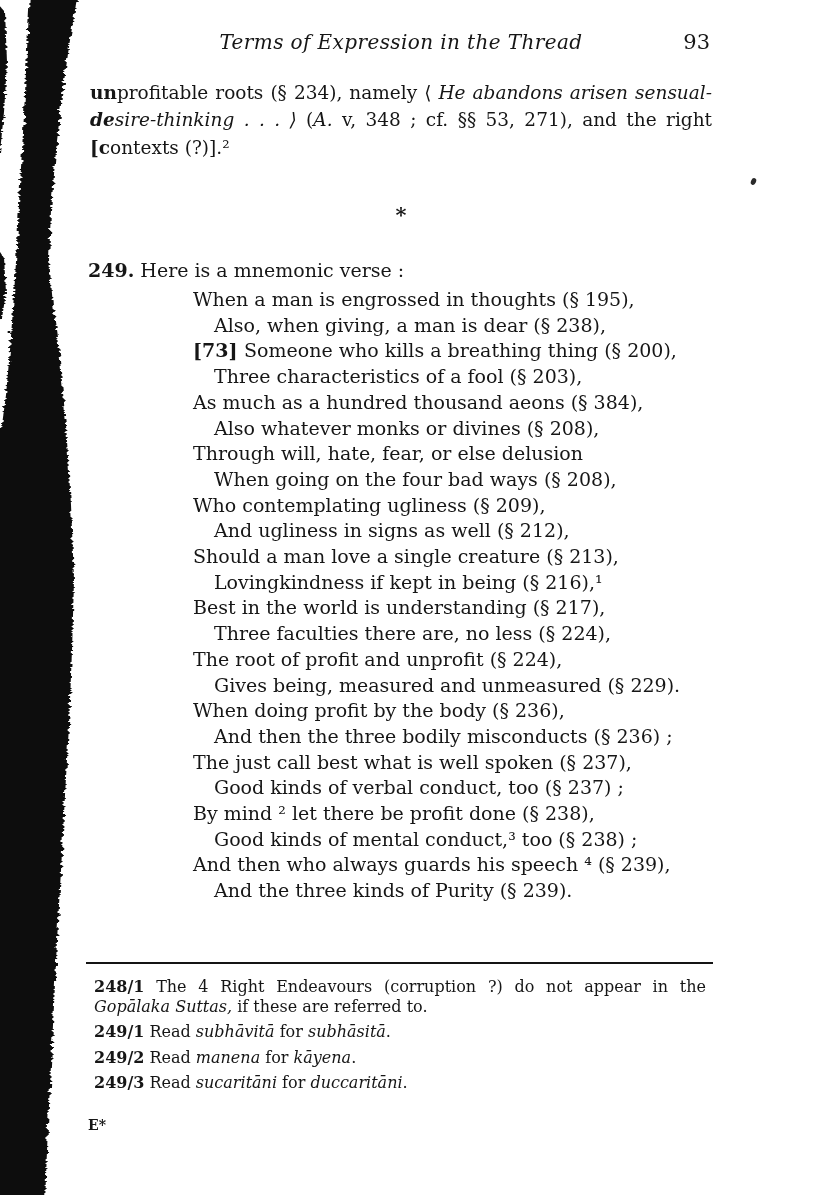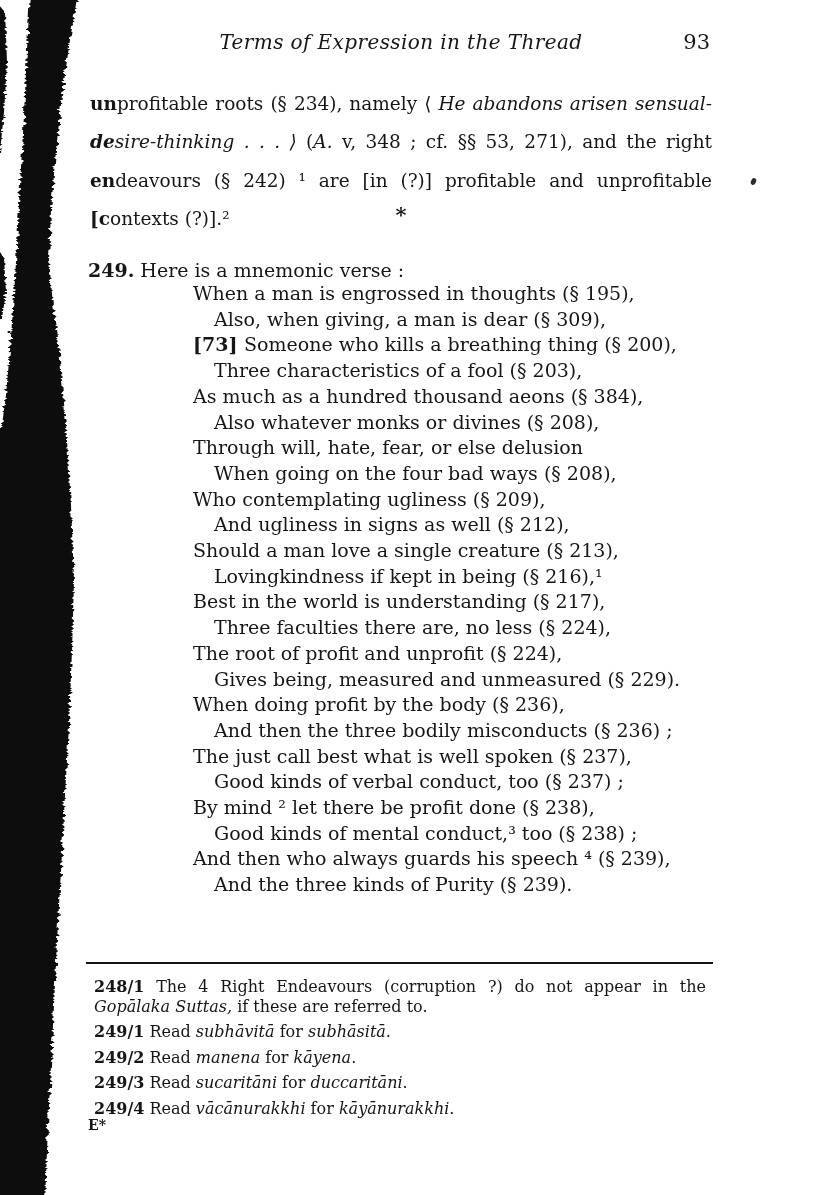--- a/index.html
+++ b/index.html
@@ -13,26 +13,26 @@
   .bi{font-weight:bold;font-style:italic;}
   #binding{position:absolute;left:0;top:0;}
   #speck{position:absolute;left:751px;top:178px;width:5px;height:7px;
     background:#2b2b2b;border-radius:50%;transform:rotate(25deg);}
   .content{position:absolute;left:90px;top:0;width:622px;}
   .header{position:absolute;left:0;top:30px;width:622px;height:28px;}
   .running-title{text-align:center;font-style:italic;font-size:20px;letter-spacing:.4px;}
   .page-number{position:absolute;right:2px;top:0;font-size:21px;text-align:center;}
   #paragraph{position:absolute;left:0;top:79px;width:622px;
     font-size:18.5px;line-height:27.3px;}
-  .para-line{white-space:normal;margin-top:11px;}
+  .para-line{white-space:normal;}
   .para-line.just{text-align:justify;text-align-last:justify;}
   .asterisk{position:absolute;left:0;top:202px;width:622px;
     text-align:center;font-size:21px;font-weight:bold;}
   .section-intro{position:absolute;left:-2px;top:259px;width:624px;font-size:19px;}
-  #verse{position:absolute;left:103px;top:281px;width:519px;
+  #verse{position:absolute;left:103px;top:287px;width:519px;
     font-size:19px;line-height:25.7px;}
   .stanza + .stanza{}
   .verse-line.ind{padding-left:21px;}
   .fn-rule{position:absolute;left:-4px;top:962px;width:627px;height:2px;
     background:#141414;}
   #footnotes{position:absolute;left:-2px;top:971px;width:624px;
     font-size:16px;line-height:19.6px;}
   .footnote{margin:6px;text-align:justify;}
   .signature{position:absolute;left:-2px;top:1117px;font-size:14px;font-weight:bold;}
 </style>
@@ -62,34 +62,33 @@
   <div class="content">
 
     <div class="header">
       <div class="running-title">Terms of Expression in the Thread</div>
       <div class="page-number">93</div>
     </div>
 
     <div id="paragraph">
         <div class="para-line just"><span class="b">un</span><span>profitable roots (§ 234), namely ⟨ </span><span class="i">He abandons arisen sensual-</span></div>
         <div class="para-line just"><span class="bi">de</span><span class="i">sire-thinking . . . ⟩</span><span> (</span><span class="i">A.</span><span> v, 348 ; cf. §§ 53, 271), and the right</span></div>
-        <div class="para-line just"><span class="b">en</span><span>deavours (§ 242) ¹ are [in (?)] profitable and unprofitable</span></div>
         <div class="para-line"><span class="b">[c</span><span>ontexts (?)].²</span></div>
       </div>
 
     <div class="asterisk">*</div>
 
     <div class="section-intro">
       <span class="b">249.</span><span> Here is a mnemonic verse :</span>
     </div>
 
     <div id="verse">
         <div class="stanza">
           <div class="verse-line">When a man is engrossed in thoughts (§ 195),</div>
-          <div class="verse-line ind">Also, when giving, a man is dear (§ 309),</div>
+          <div class="verse-line ind">Also, when giving, a man is dear (§ 238),</div>
           <div class="verse-line"><span class="b">[73] </span>Someone who kills a breathing thing (§ 200),</div>
           <div class="verse-line ind">Three characteristics of a fool (§ 203),</div>
           <div class="verse-line">As much as a hundred thousand aeons (§ 384),</div>
           <div class="verse-line ind">Also whatever monks or divines (§ 208),</div>
           <div class="verse-line">Through will, hate, fear, or else delusion</div>
           <div class="verse-line ind">When going on the four bad ways (§ 208),</div>
           <div class="verse-line">Who contemplating ugliness (§ 209),</div>
           <div class="verse-line ind">And ugliness in signs as well (§ 212),</div>
           <div class="verse-line">Should a man love a single creature (§ 213),</div>
           <div class="verse-line ind">Lovingkindness if kept in being (§ 216),¹</div>
@@ -110,19 +109,18 @@
         </div>
       </div>
 
     <div class="fn-rule"></div>
 
     <div id="footnotes">
         <p class="footnote"><span class="b">248/1</span><span> The 4 Right Endeavours (corruption ?) do not appear in the </span><span class="i">Gopālaka Suttas,</span><span> if these are referred to.</span></p>
         <p class="footnote"><span class="b">249/1</span><span> Read </span><span class="i">subhāvitā</span><span> for </span><span class="i">subhāsitā</span><span>.</span></p>
         <p class="footnote"><span class="b">249/2</span><span> Read </span><span class="i">manena</span><span> for </span><span class="i">kāyena</span><span>.</span></p>
         <p class="footnote"><span class="b">249/3</span><span> Read </span><span class="i">sucaritāni</span><span> for </span><span class="i">duccaritāni</span><span>.</span></p>
-        <p class="footnote"><span class="b">249/4</span><span> Read </span><span class="i">vācānurakkhi</span><span> for </span><span class="i">kāyānurakkhi</span><span>.</span></p>
       </div>
 
     <div class="signature">E*</div>
 
   </div>
 </div>
 
 </body></html>

